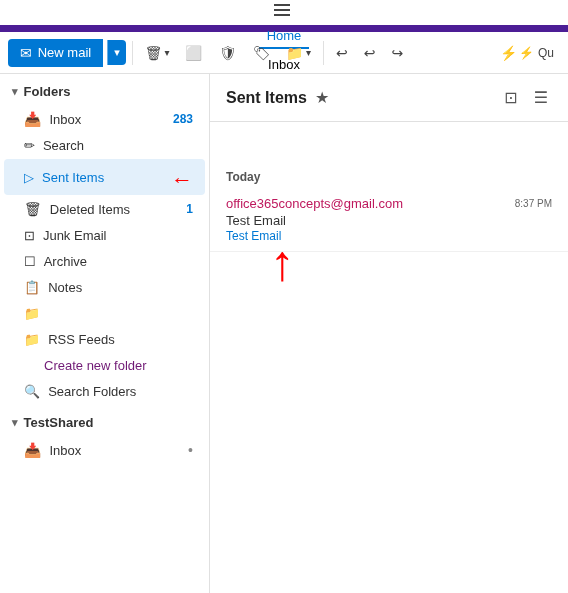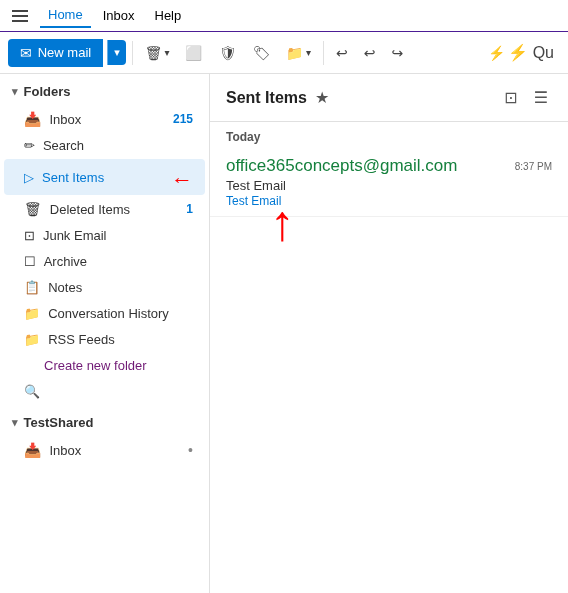--- a/index.html
+++ b/index.html
@@ -4,23 +4,24 @@
   <style>
     * { margin: 0; padding: 0; box-sizing: border-box; }
     body { font-family: 'Segoe UI', Arial, sans-serif; font-size: 13px; background: #fff; width: 568px; height: 593px; overflow: hidden; }
 
     
     .menu-bar {
       display: flex;
       align-items: center;
       height: 32px;
       background: #fff;
-      border-bottom: 1px solid #4c1d95;
+      border-bottom: 7px solid #4c1d95;
       padding: 0 8px;
       gap: 4px;
+      flex-direction: column;
     }
     .hamburger {
       display: flex; flex-direction: column; gap: 3px; cursor: pointer; padding: 4px; margin-right: 4px;
     }
     .hamburger span { width: 16px; height: 2px; background: #444; display: block; }
     .menu-item {
       padding: 4px 8px;
       cursor: pointer;
       font-size: 13px;
       border-radius: 3px;
@@ -142,32 +143,33 @@
     }
     .star-icon { color: #555; font-size: 16px; cursor: pointer; }
     .header-actions { margin-left: auto; display: flex; gap: 8px; align-items: center; }
     .header-icon-btn { background: none; border: none; cursor: pointer; font-size: 16px; color: #555; padding: 2px 4px; border-radius: 3px; }
 
     .date-section {
       padding: 8px 16px 4px 16px;
       font-size: 12px;
       font-weight: 600;
       color: #555;
+      margin-top: 40px;
     }
 
     .email-item {
       display: flex;
       flex-direction: column;
       padding: 8px 16px;
       cursor: pointer;
       border-bottom: 1px solid #f0f0f0;
       position: relative;
     }
     .email-row1 { display: flex; justify-content: space-between; align-items: center; }
-    .email-sender { font-size: 17px; color: #15803d; font-weight: 500; }
+    .email-sender { font-size: 13px; color: #be185d; font-weight: 500; }
     .email-time { font-size: 10px; color: #666; }
     .email-subject { font-size: 13px; color: #333; margin-top: 2px; }
     .email-preview { font-size: 12px; color: #0078d4; margin-top: 1px; }
     .sidebar-relative { position: relative; }
 
     
     .sidebar::-webkit-scrollbar { width: 5px; }
     .sidebar::-webkit-scrollbar-thumb { background: #ccc; border-radius: 3px; }
   </style>
 </head>
@@ -214,37 +216,37 @@
   </button>
   <button class="toolbar-btn">
     <span>↩</span>
   </button>
   <button class="toolbar-btn">
     <span>↪</span>
   </button>
   <div class="toolbar-right">
     <button class="toolbar-btn">
       <span>⚡</span>
-      <span style="font-size:16px;text-align:right;">⚡ Qu</span>
+      <span style="font-size:12px;text-align:right;">⚡ Qu</span>
     </button>
   </div>
 </div>
 
 <div class="main-container">
 
   <div class="sidebar sidebar-relative">
     <div class="section-header">
       <span class="chevron">▾</span>
       <span>Folders</span>
     </div>
 
     <div class="folder-item">
       <span class="folder-icon">📥</span>
       <span class="folder-label">Inbox</span>
-      <span class="folder-count">215</span>
+      <span class="folder-count">283</span>
     </div>
 
     <div class="folder-item">
       <span class="folder-icon" style="font-size:13px;">✏</span>
       <span class="folder-label">Search</span>
     </div>
 
     <div class="folder-item active" style="position:relative;">
       <span class="folder-icon" style="font-size:13px;">▷</span>
       <span class="folder-label">Sent Items</span>
@@ -267,32 +269,32 @@
       <span class="folder-label">Archive</span>
     </div>
 
     <div class="folder-item">
       <span class="folder-icon" style="font-size:13px;">📋</span>
       <span class="folder-label">Notes</span>
     </div>
 
     <div class="folder-item">
       <span class="folder-icon" style="font-size:13px;">📁</span>
-      <span class="folder-label">Conversation History</span>
     </div>
 
     <div class="folder-item">
       <span class="folder-icon" style="font-size:13px;">📁</span>
       <span class="folder-label">RSS Feeds</span>
     </div>
 
     <div class="create-folder-link">Create new folder</div>
 
     <div class="folder-item">
       <span class="folder-icon" style="font-size:13px;">🔍</span>
+      <span class="folder-label">Search Folders</span>
     </div>
 
     <div class="section-header">
       <span class="chevron">▾</span>
       <span>TestShared</span>
     </div>
     <div class="folder-item">
       <span class="folder-icon">📥</span>
       <span class="folder-label">Inbox</span>
       <span style="color:#888; font-size:14px;">•</span>

